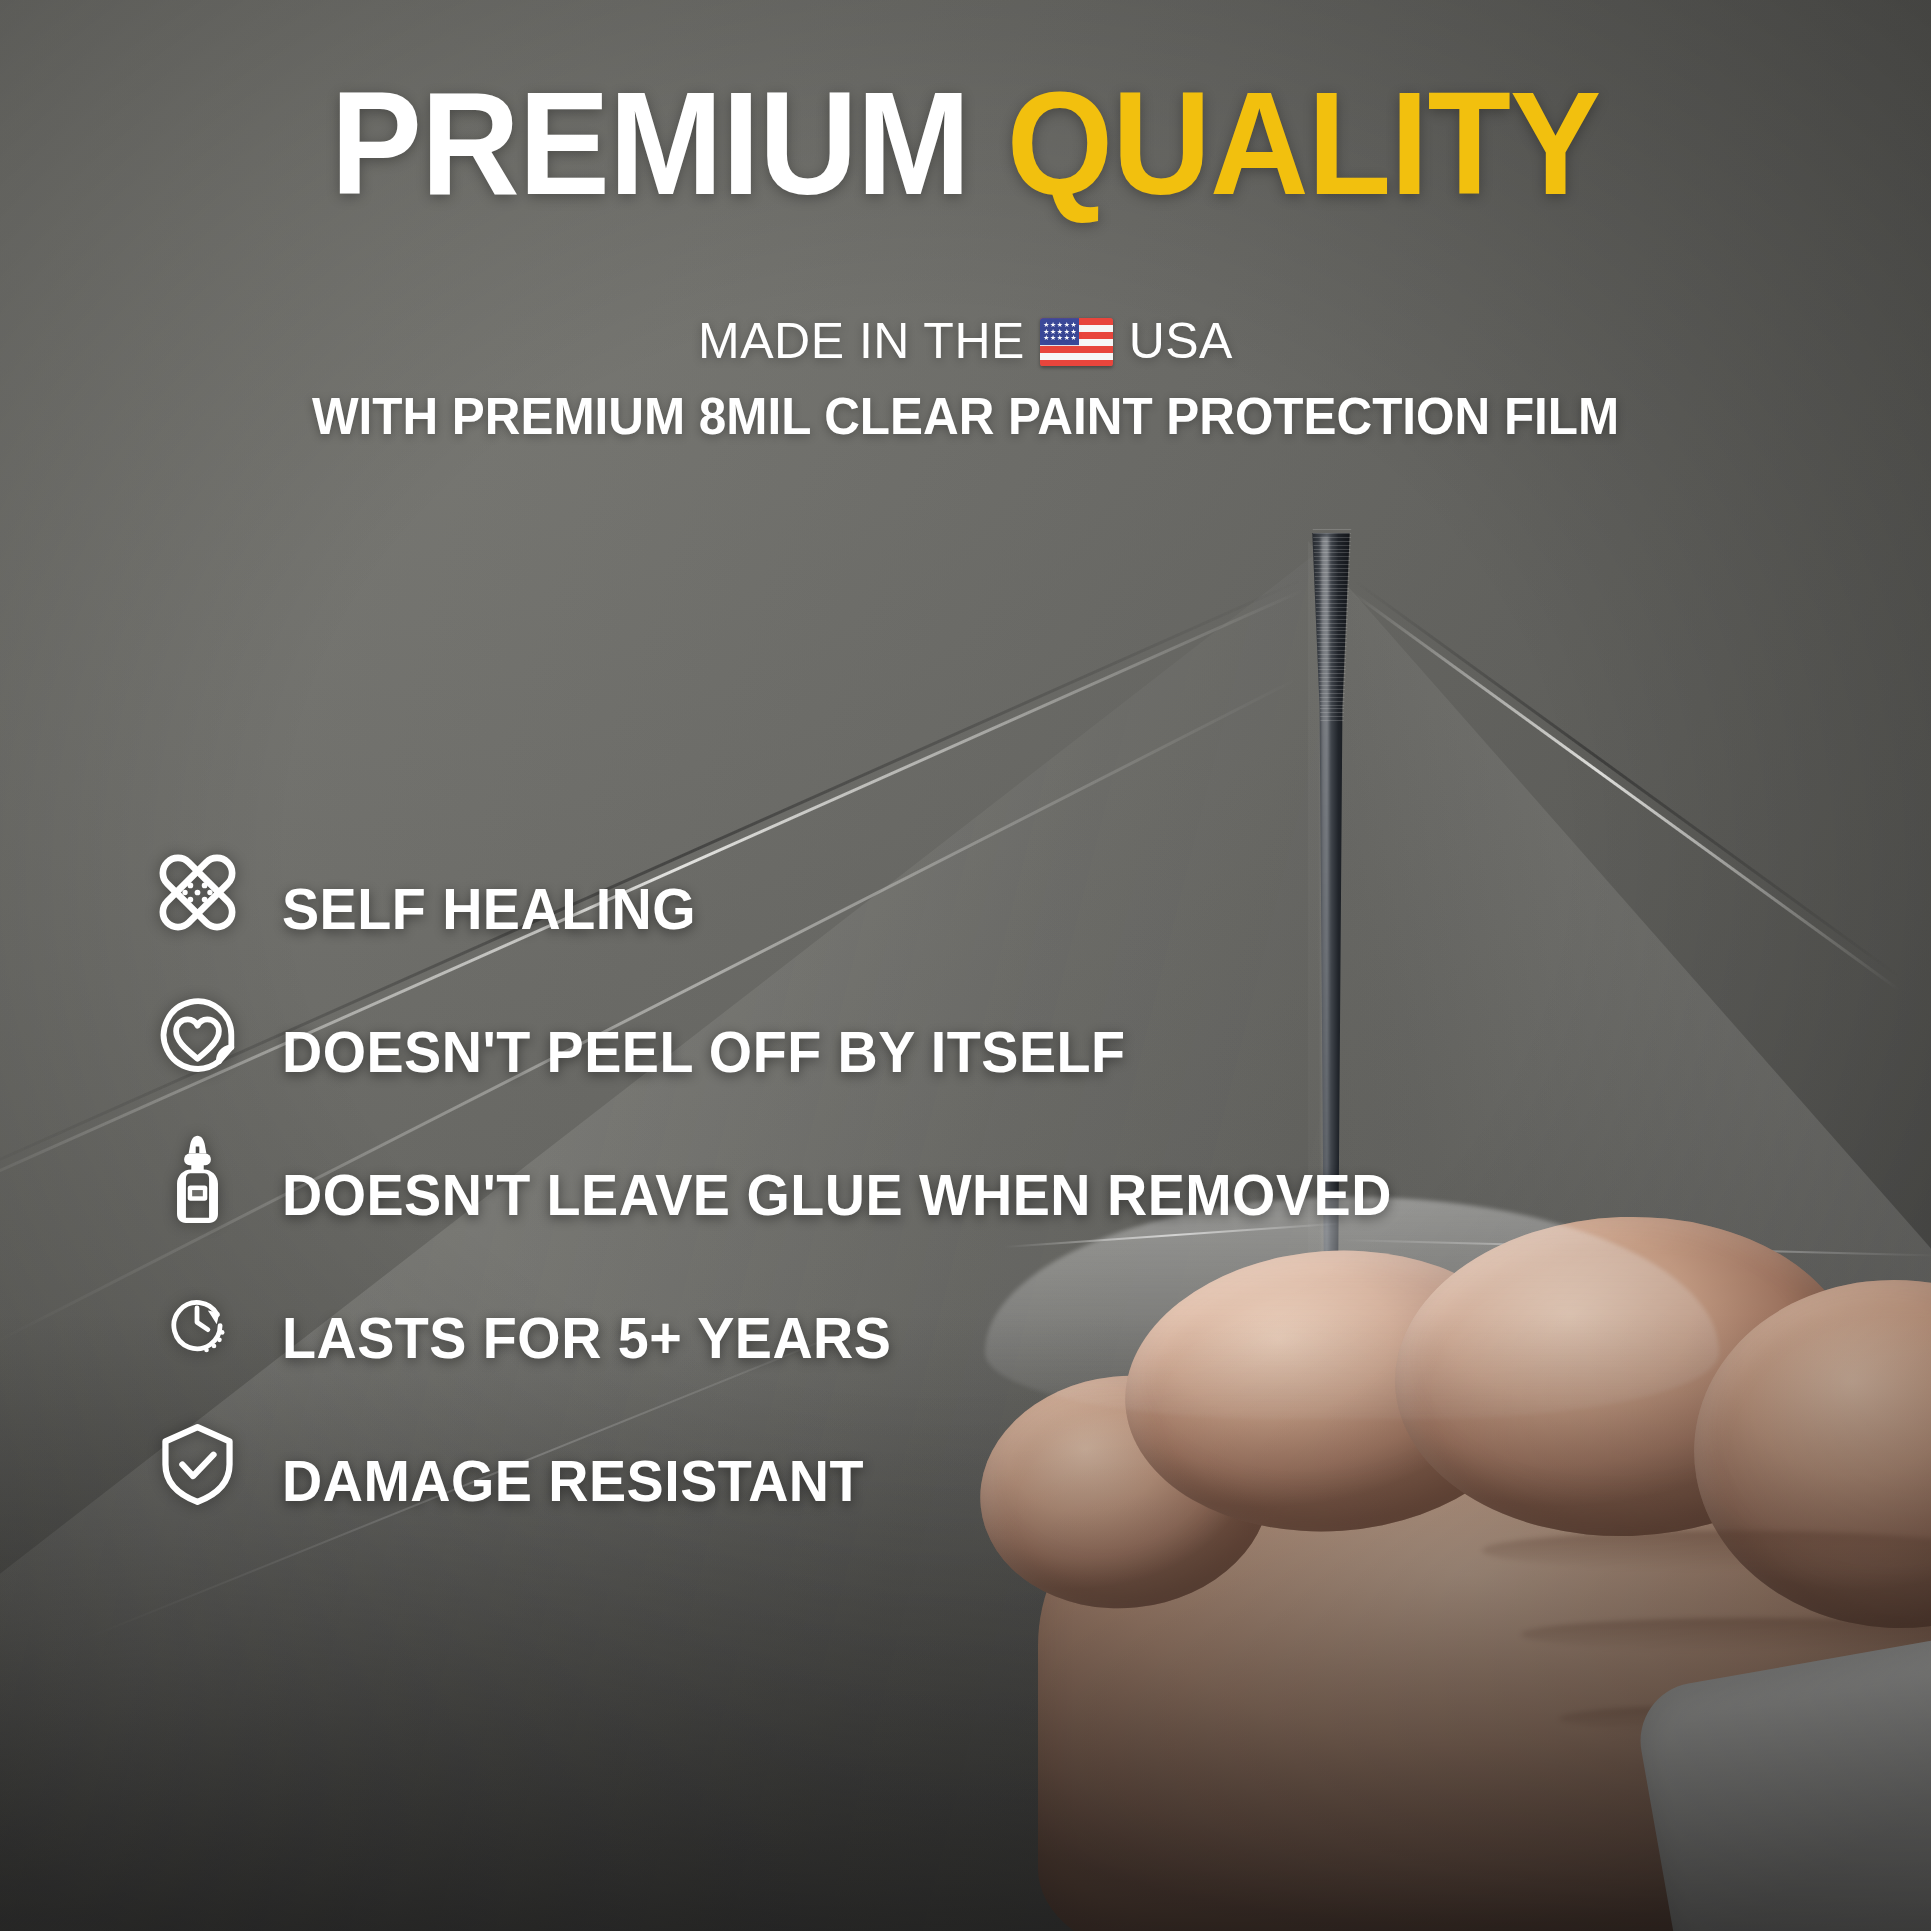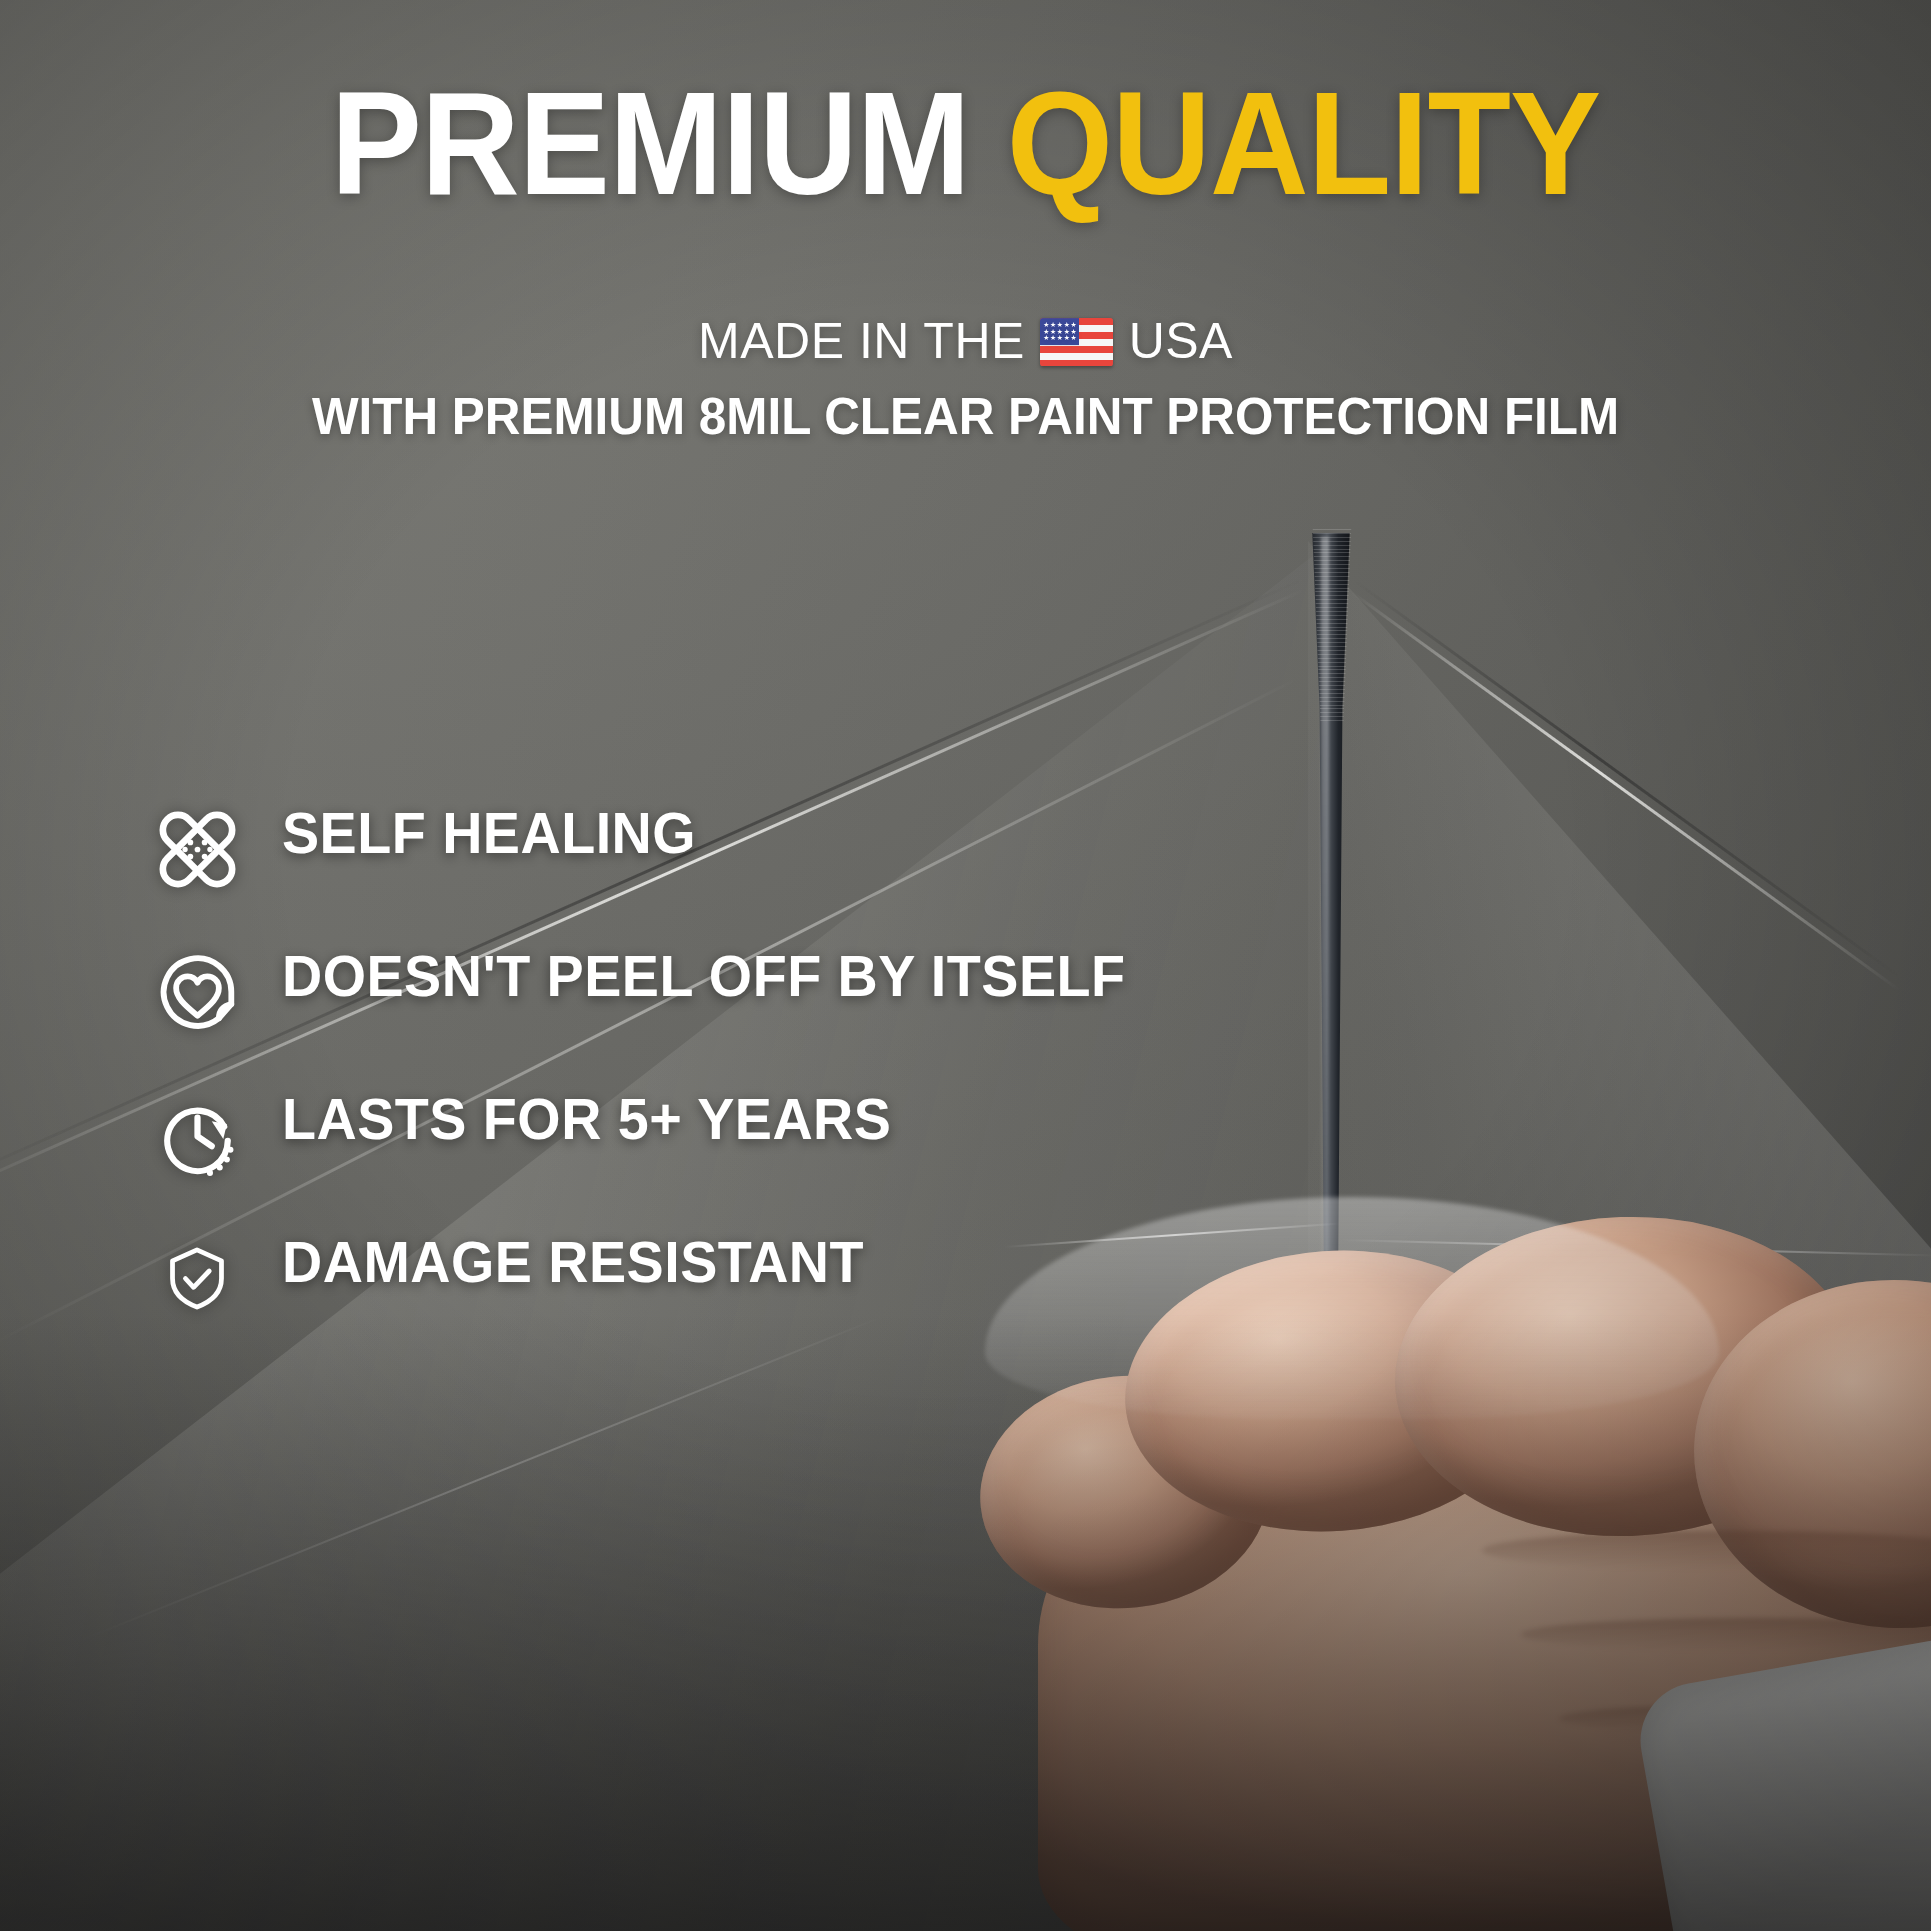--- a/index.html
+++ b/index.html
@@ -179,21 +179,21 @@
   }
   .flag .star{
     width:5.8px;height:5.8px;color:#fff;font-size:6.8px;line-height:5.8px;text-align:center;
   }
 
   
   .features{
     position:absolute;left:147px;top:799px;width:1661px;
   }
   .feature{
-    display:flex;align-items:flex-start;
+    display:flex;align-items:flex-end;
     height:143px;
   }
   .fi{
     width:100px;min-width:100px;height:100px;
     display:flex;align-items:center;justify-content:center;
     filter:drop-shadow(0 1.9px 6.8px rgba(0,0,0,.40));
   }
   .fi svg{width:89px;height:89px;display:block;}
   .fl{
     margin-left:35px;
@@ -314,20 +314,35 @@
         <span class="fi">
           <svg viewBox="0 0 100 100" fill="none" stroke="#fff" stroke-width="6.5" stroke-linecap="round" stroke-linejoin="round">
             <path d="M88 50a38 38 0 1 0 -14 29 l14 -16 z"></path>
             <path d="M74 79 c0 -9 5 -14 14 -16"></path>
             <path d="M50 76 C34 63 26 55 26 45 c0 -8 6 -13 13 -13 c5 0 9 3 11 7 c2 -4 6 -7 11 -7 c7 0 13 5 13 13 c0 10 -8 18 -24 31z"></path>
           </svg>
         </span>
         <span class="fl">DOESN'T PEEL OFF BY ITSELF</span>
       </div>
 
+      <div class="feature">
+        <span class="fi">
+          <svg viewBox="0 0 70 100" fill="#fff" stroke="none">
+            <path d="M35 2 c-4 0 -7 4 -8 9 l-2 11 h20 l-2 -11 c-1 -5 -4 -9 -8 -9z
+                     M33 14 h4 v9 h-4z"></path>
+            <rect x="20" y="22" width="30" height="13" rx="6"></rect>
+            <rect x="28" y="34" width="14" height="7"></rect>
+            <path d="M28 40 h14 c9 0 16 7 16 16 v34 c0 6 -4 10 -10 10 h-26 c-6 0 -10 -4 -10 -10 v-34 c0 -9 7 -16 16 -16z
+                     M22 50 v44 h26 v-44 c0 -5 -3 -6 -6 -6 h-14 c-3 0 -6 1 -6 6z"></path>
+            <rect x="24" y="58" width="22" height="17" rx="3"></rect>
+            <rect x="29" y="63" width="12" height="7" fill="#6d6d69"></rect>
+          </svg>
+        </span>
+        <span class="fl">DOESN'T LEAVE GLUE WHEN REMOVED</span>
+      </div>
 
       <div class="feature">
         <span class="fi">
           <svg viewBox="0 0 100 100" fill="none" stroke="#fff" stroke-width="7" stroke-linecap="round" stroke-linejoin="round">
             <path d="M80 40 A34 34 0 1 0 84 56"></path>
             <path d="M66 34 L83 37 L79 54 Z" fill="#fff" stroke="none"></path>
             <path d="M50 30 v21 l16 11"></path>
             <g fill="#fff" stroke="none">
               <circle cx="87" cy="66" r="3.4"></circle>
               <circle cx="83" cy="77" r="3.4"></circle>

